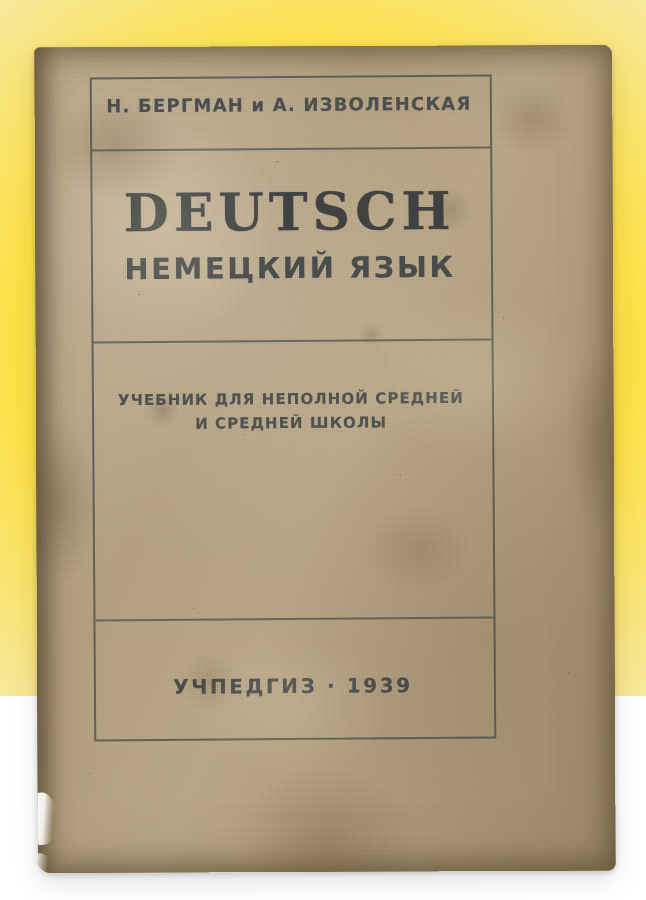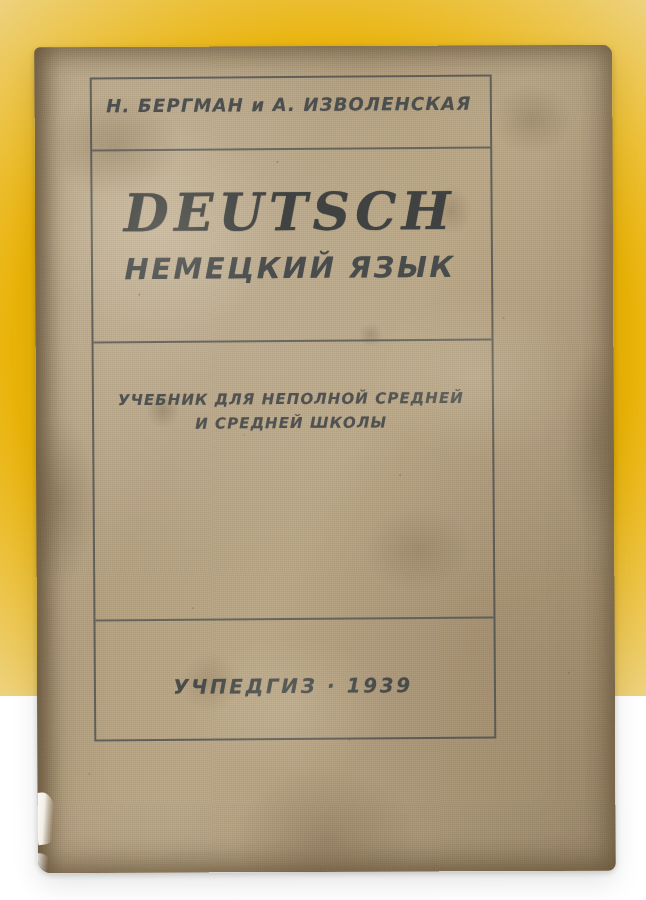--- a/index.html
+++ b/index.html
@@ -11,22 +11,21 @@
     width: 646px;
     height: 900px;
     overflow: hidden;
     font-family: "Liberation Sans", sans-serif;
   }
 
   #scene {
     position: relative;
     width: 646px;
     height: 696px;
-    background: #eab308;
-    font-style: italic;
+    background: #fde047;
   }
 
   
   #book {
     position: absolute;
     left: 36px;
     top: 46px;
     width: 578px;
     height: 826px;
     

